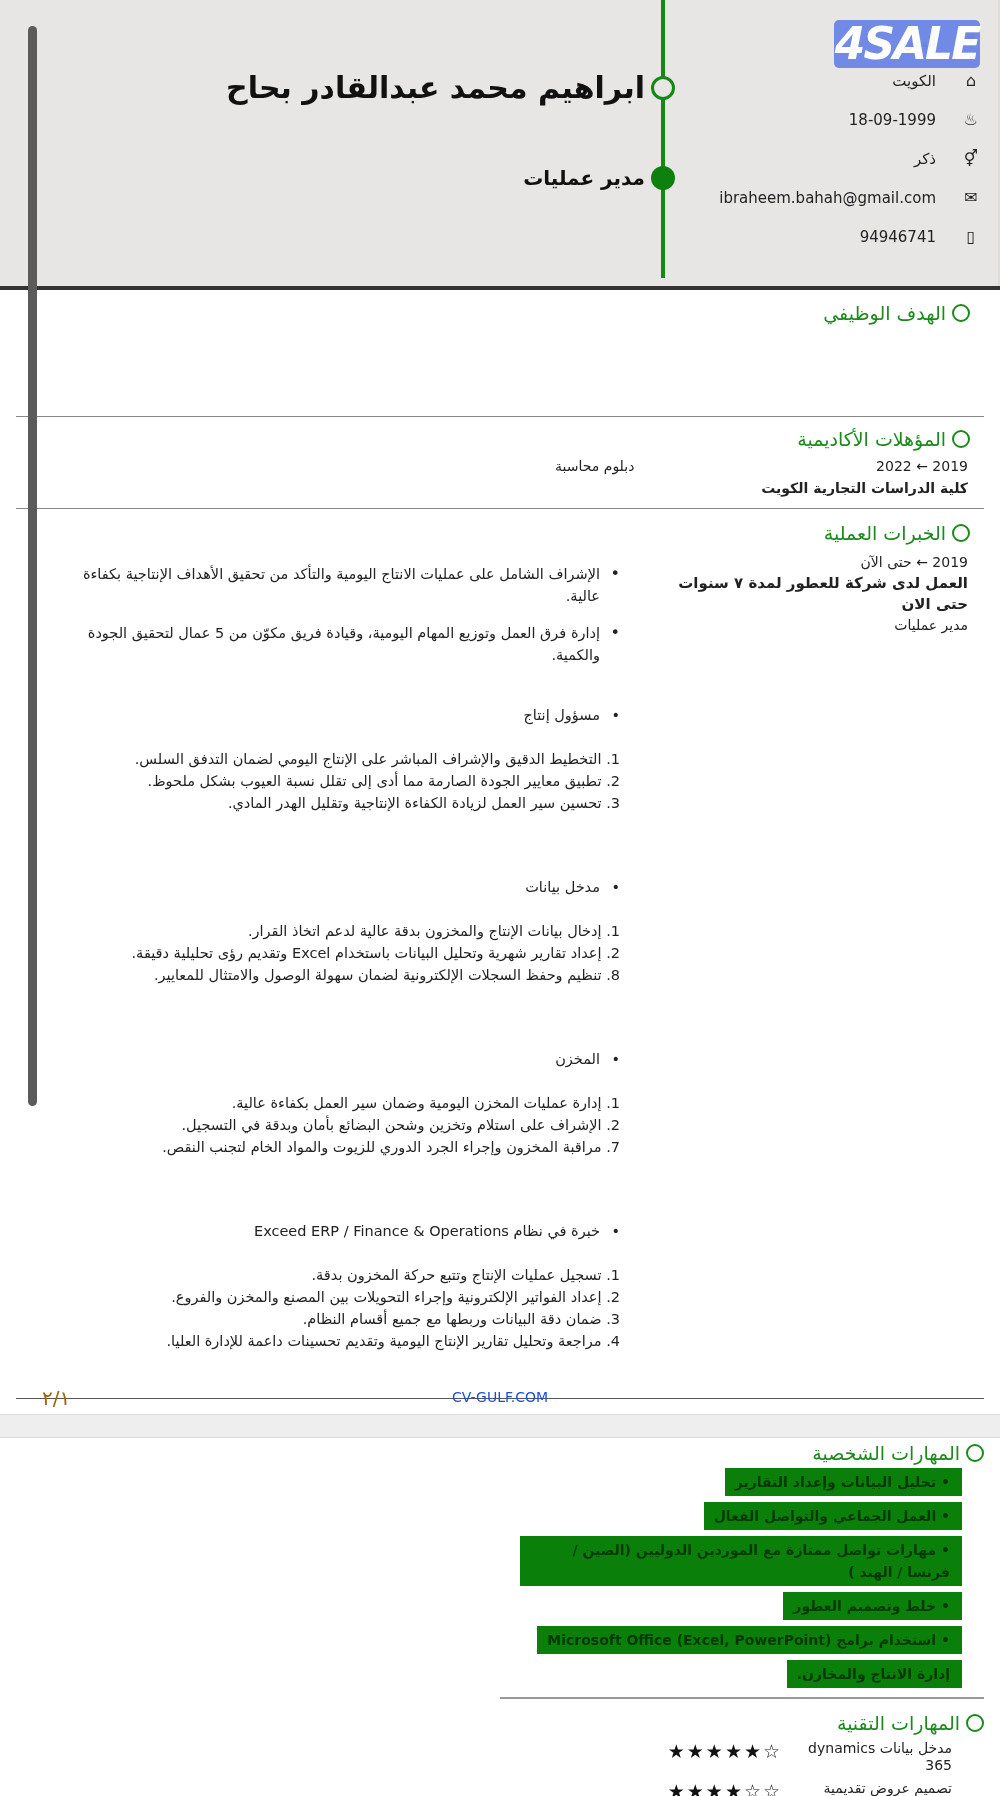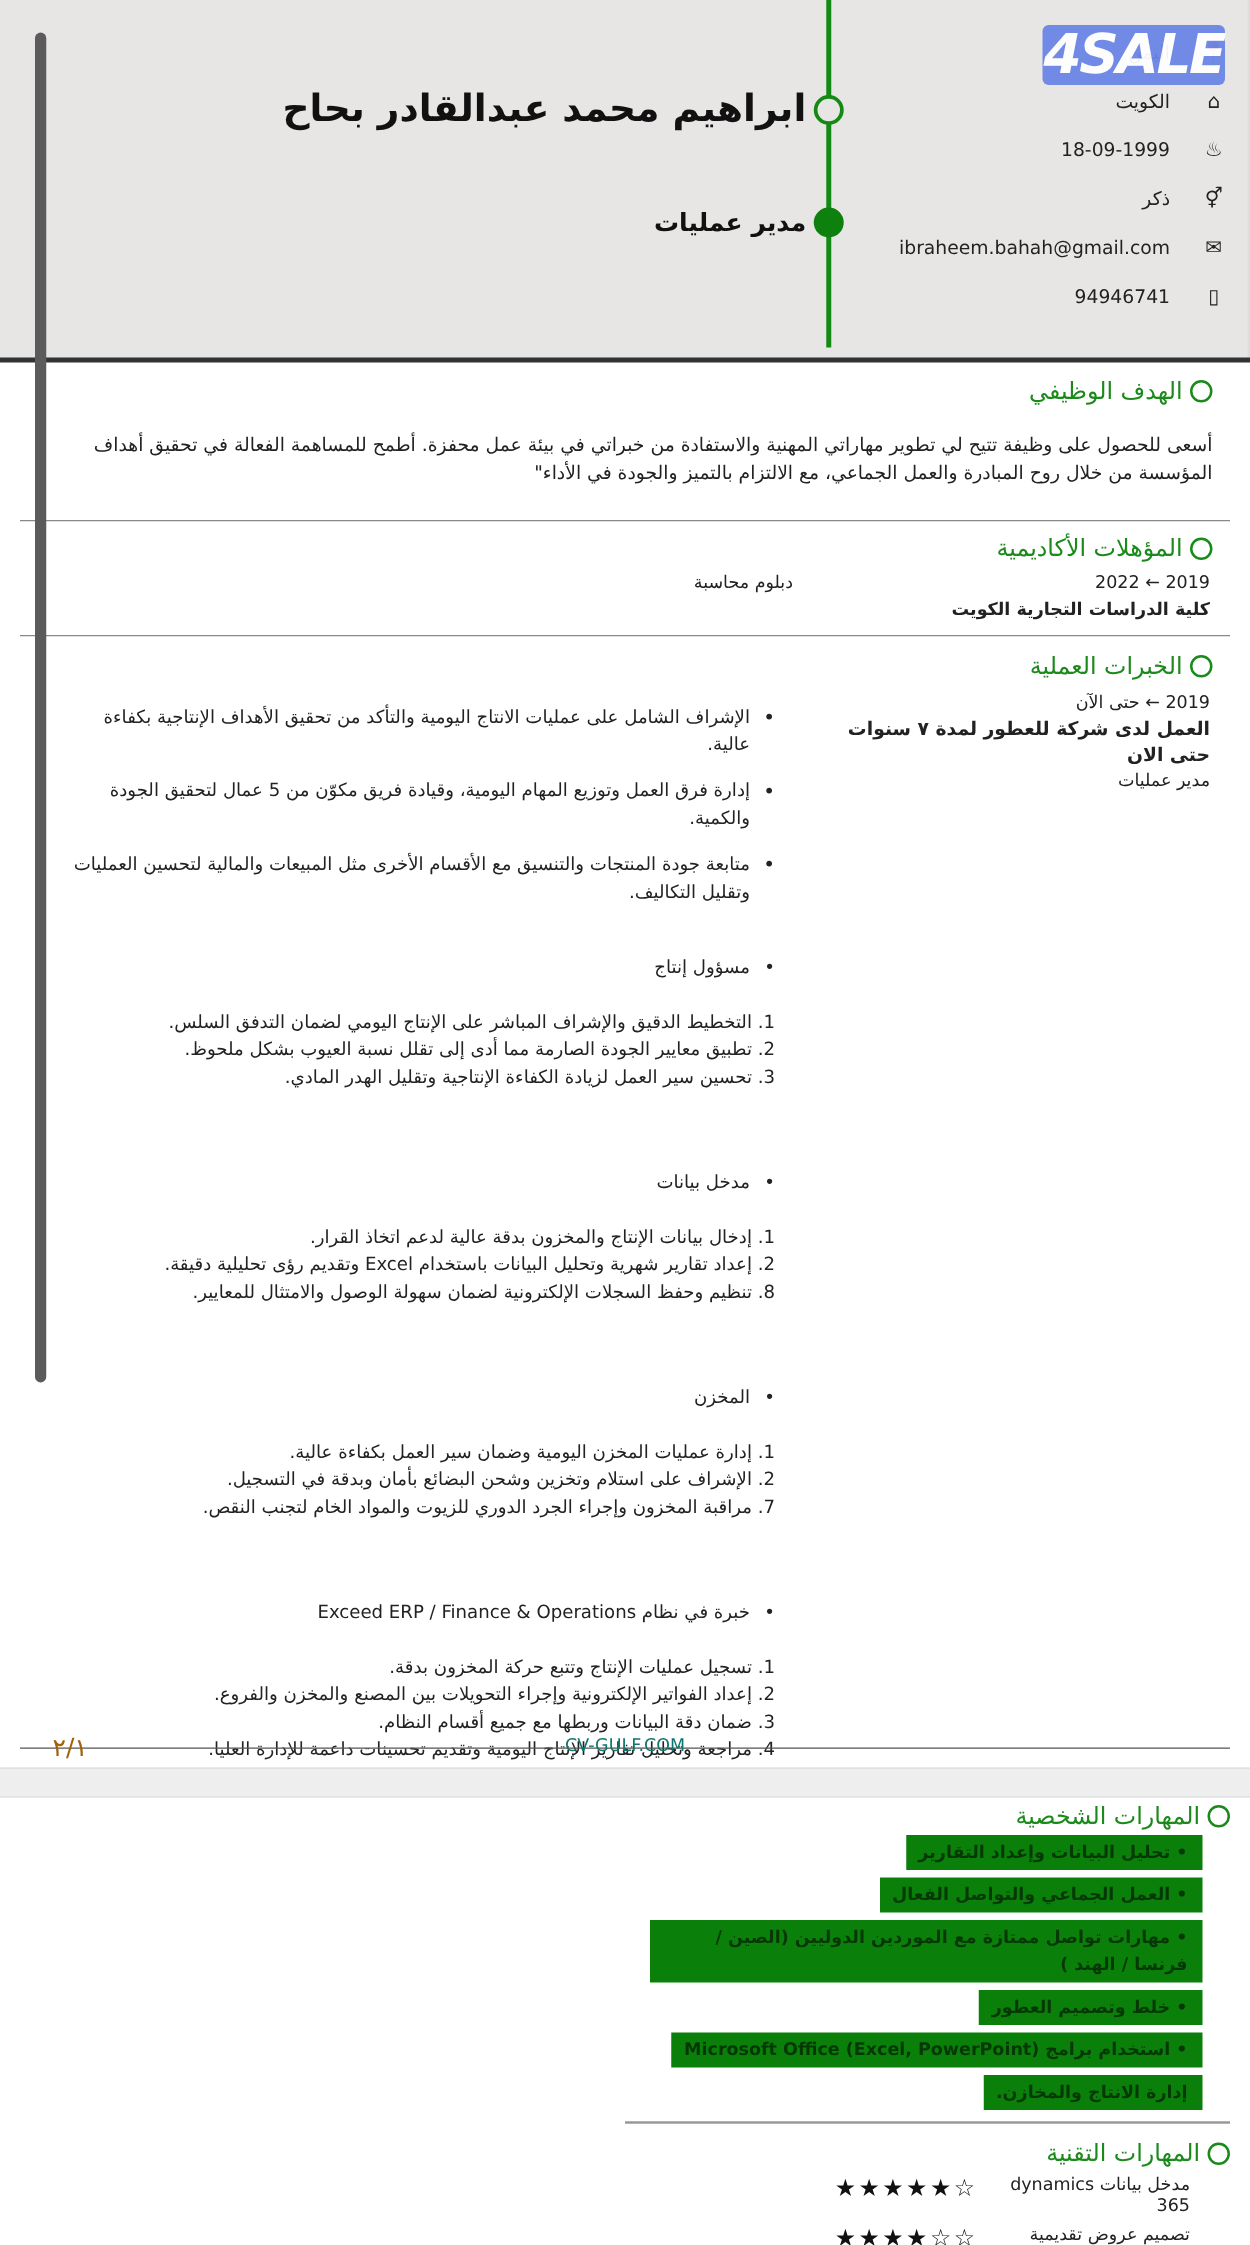--- a/index.html
+++ b/index.html
@@ -41,21 +41,21 @@
   .exp-list { position: absolute; right: 380px; top: 563px; width: 570px; direction: rtl; font-size: 14.5px; line-height: 22px; color: #222; }
   .bullet-item { position: relative; padding-right: 20px; margin-bottom: 15px; }
   .bullet-item::before { content: "•"; position: absolute; right: 0; top: 0; font-size: 16px; }
   .sub-block { margin-top: 38px; }
   .sub-head { position: relative; padding-right: 20px; margin-bottom: 22px; }
   .sub-head::before { content: "•"; position: absolute; right: 0; top: 0; }
   .num-list { padding-right: 0; }
   .num-list div { line-height: 22px; }
 
   .footer-line { position: absolute; left: 16px; top: 1398px; width: 968px; height: 1px; background: #555; }
-  .footer-site { position: absolute; left: 452px; top: 1389px; font-size: 14px; color: #0f766e; background: transparent; }
+  .footer-site { position: absolute; left: 452px; top: 1389px; font-size: 14px; color: #1d4ed8; background: transparent; }
   .footer-page { position: absolute; left: 42px; top: 1386px; font-size: 20px; color: #a16207; }
 
   .gap-strip { position: absolute; left: 0; top: 1414px; width: 1000px; height: 24px; background: #eeeeee; border-top: 1px solid #ddd; border-bottom: 1px solid #ddd; }
 
   
   .skills-title { position: absolute; right: 16px; top: 1442px; }
   .skill-tags { position: absolute; right: 38px; top: 1468px; width: 460px; direction: rtl; display: flex; flex-direction: column; align-items: flex-start; gap: 6px; }
   .skill-tag { background: #0a800a; color: #063806; font-size: 14px; line-height: 22px; padding: 3px 12px 3px 10px; font-weight: bold; }
   .skill-tag.wide { width: 442px; }
 
@@ -109,21 +109,20 @@
   </div>
 
   <div class="badge-4sale">4SALE</div>
 
   <div class="section" style="top:302px;">
     <div class="sec-title">
       <span class="ring"></span>
       <span>الهدف الوظيفي</span>
     </div>
   </div>
-  <div class="objective">أسعى للحصول على وظيفة تتيح لي تطوير مهاراتي المهنية والاستفادة من خبراتي في بيئة عمل محفزة. أطمح للمساهمة الفعالة في تحقيق أهداف المؤسسة من خلال روح المبادرة والعمل الجماعي، مع الالتزام بالتميز والجودة في الأداء"</div>
   <div class="divider" style="top:416px;"></div>
 
   <div class="section" style="top:428px;">
     <div class="sec-title">
       <span class="ring"></span>
       <span>المؤهلات الأكاديمية</span>
     </div>
   </div>
   <div class="edu-dates">
     <span>2019</span>
@@ -146,21 +145,20 @@
       <span>←</span>
       <span>حتى الآن</span>
     </div>
     <div class="company">العمل لدى شركة للعطور لمدة ٧ سنوات حتى الان</div>
     <div>مدير عمليات</div>
   </div>
 
   <div class="exp-list">
     <div class="bullet-item">الإشراف الشامل على عمليات الانتاج اليومية والتأكد من تحقيق الأهداف الإنتاجية بكفاءة عالية.</div>
     <div class="bullet-item">إدارة فرق العمل وتوزيع المهام اليومية، وقيادة فريق مكوّن من 5 عمال لتحقيق الجودة والكمية.</div>
-    <div class="bullet-item">متابعة جودة المنتجات والتنسيق مع الأقسام الأخرى مثل المبيعات والمالية لتحسين العمليات وتقليل التكاليف.</div>
 
     <div class="sub-block">
       <div class="sub-head">مسؤول إنتاج</div>
       <div class="num-list">
         <div>1. التخطيط الدقيق والإشراف المباشر على الإنتاج اليومي لضمان التدفق السلس.</div>
         <div>2. تطبيق معايير الجودة الصارمة مما أدى إلى تقلل نسبة العيوب بشكل ملحوظ.</div>
         <div>3. تحسين سير العمل لزيادة الكفاءة الإنتاجية وتقليل الهدر المادي.</div>
       </div>
     </div>
 

